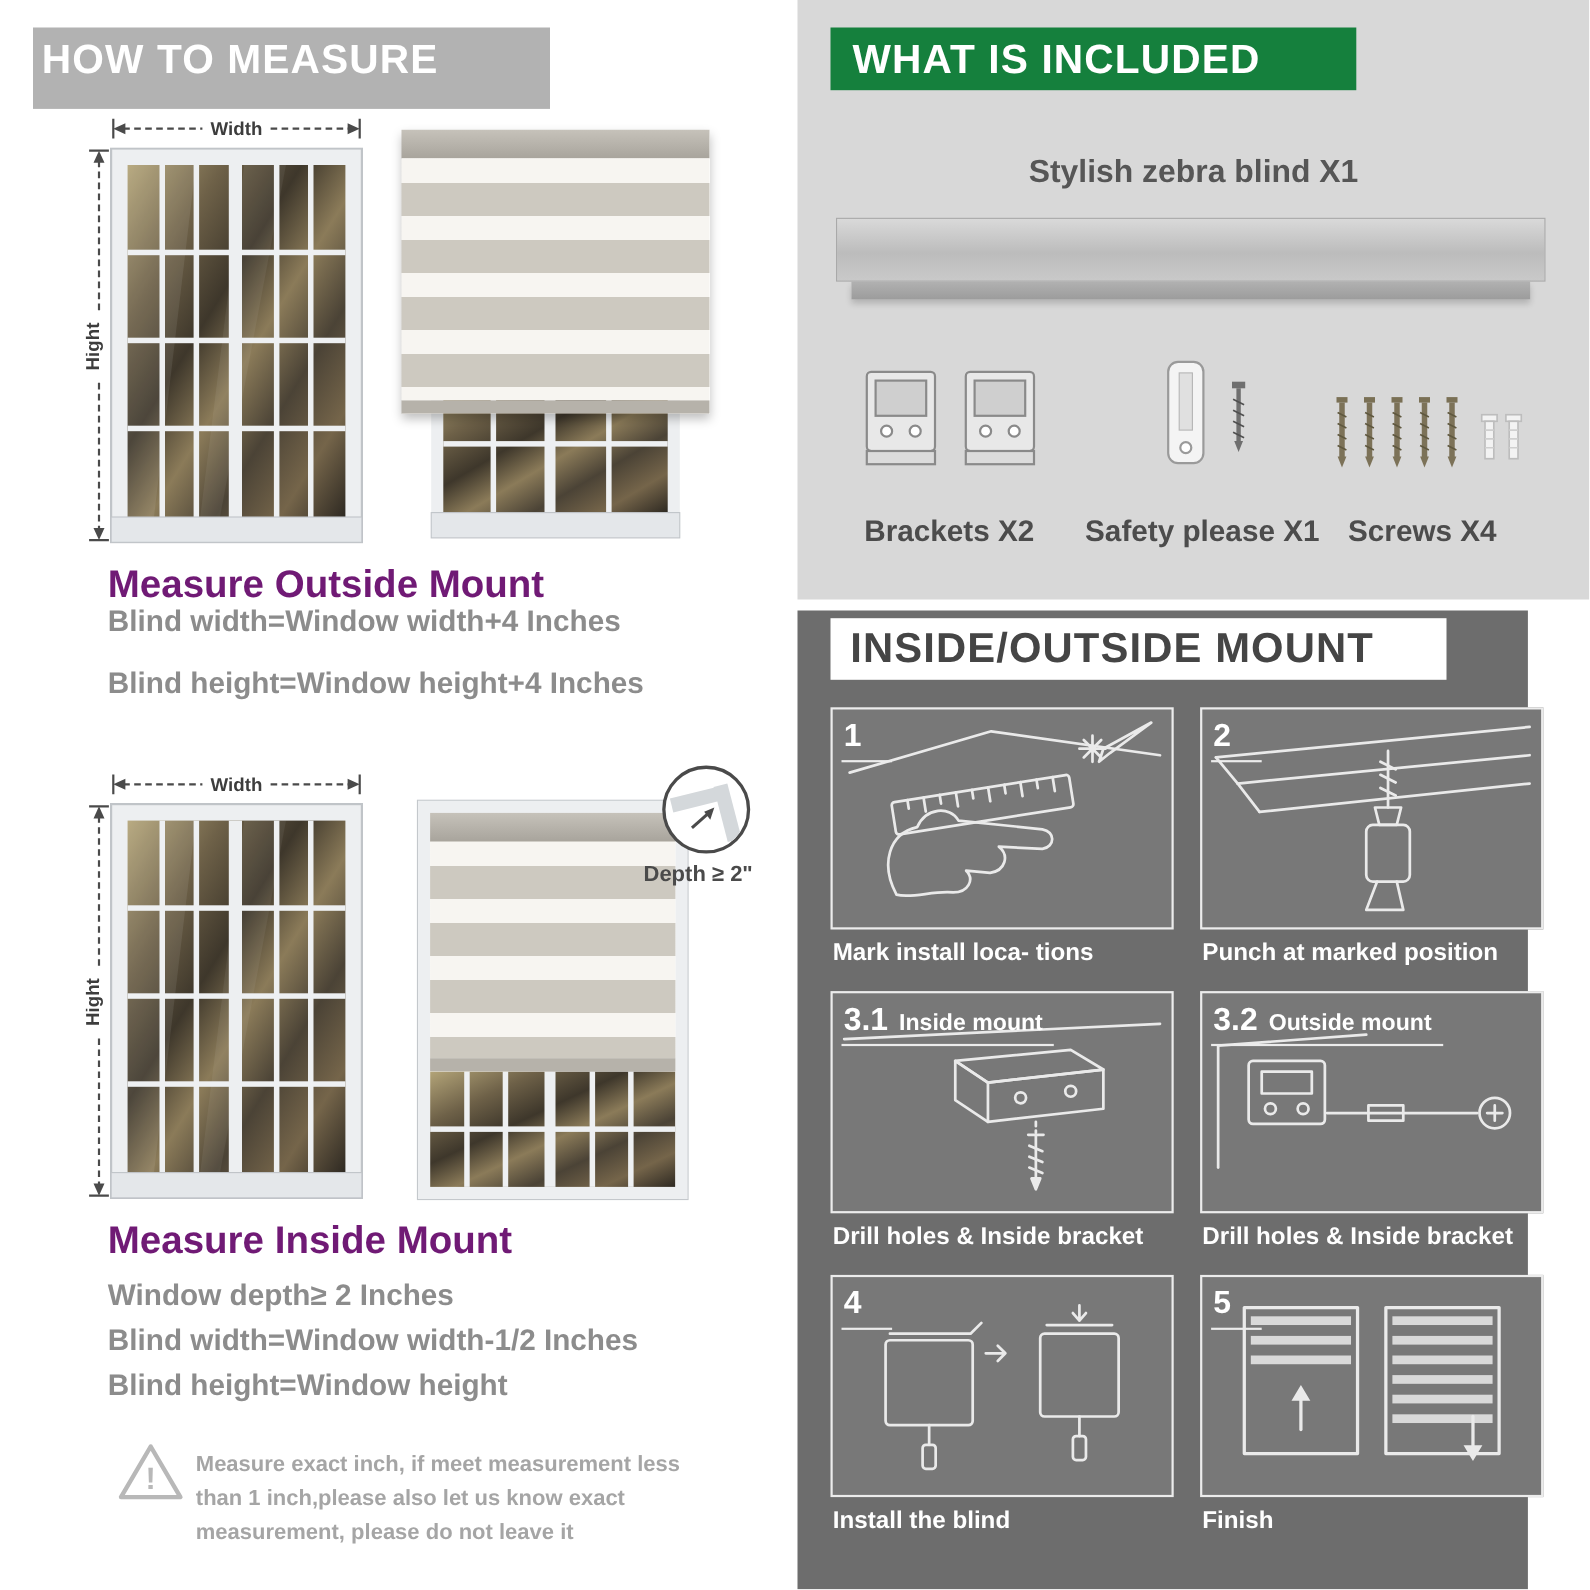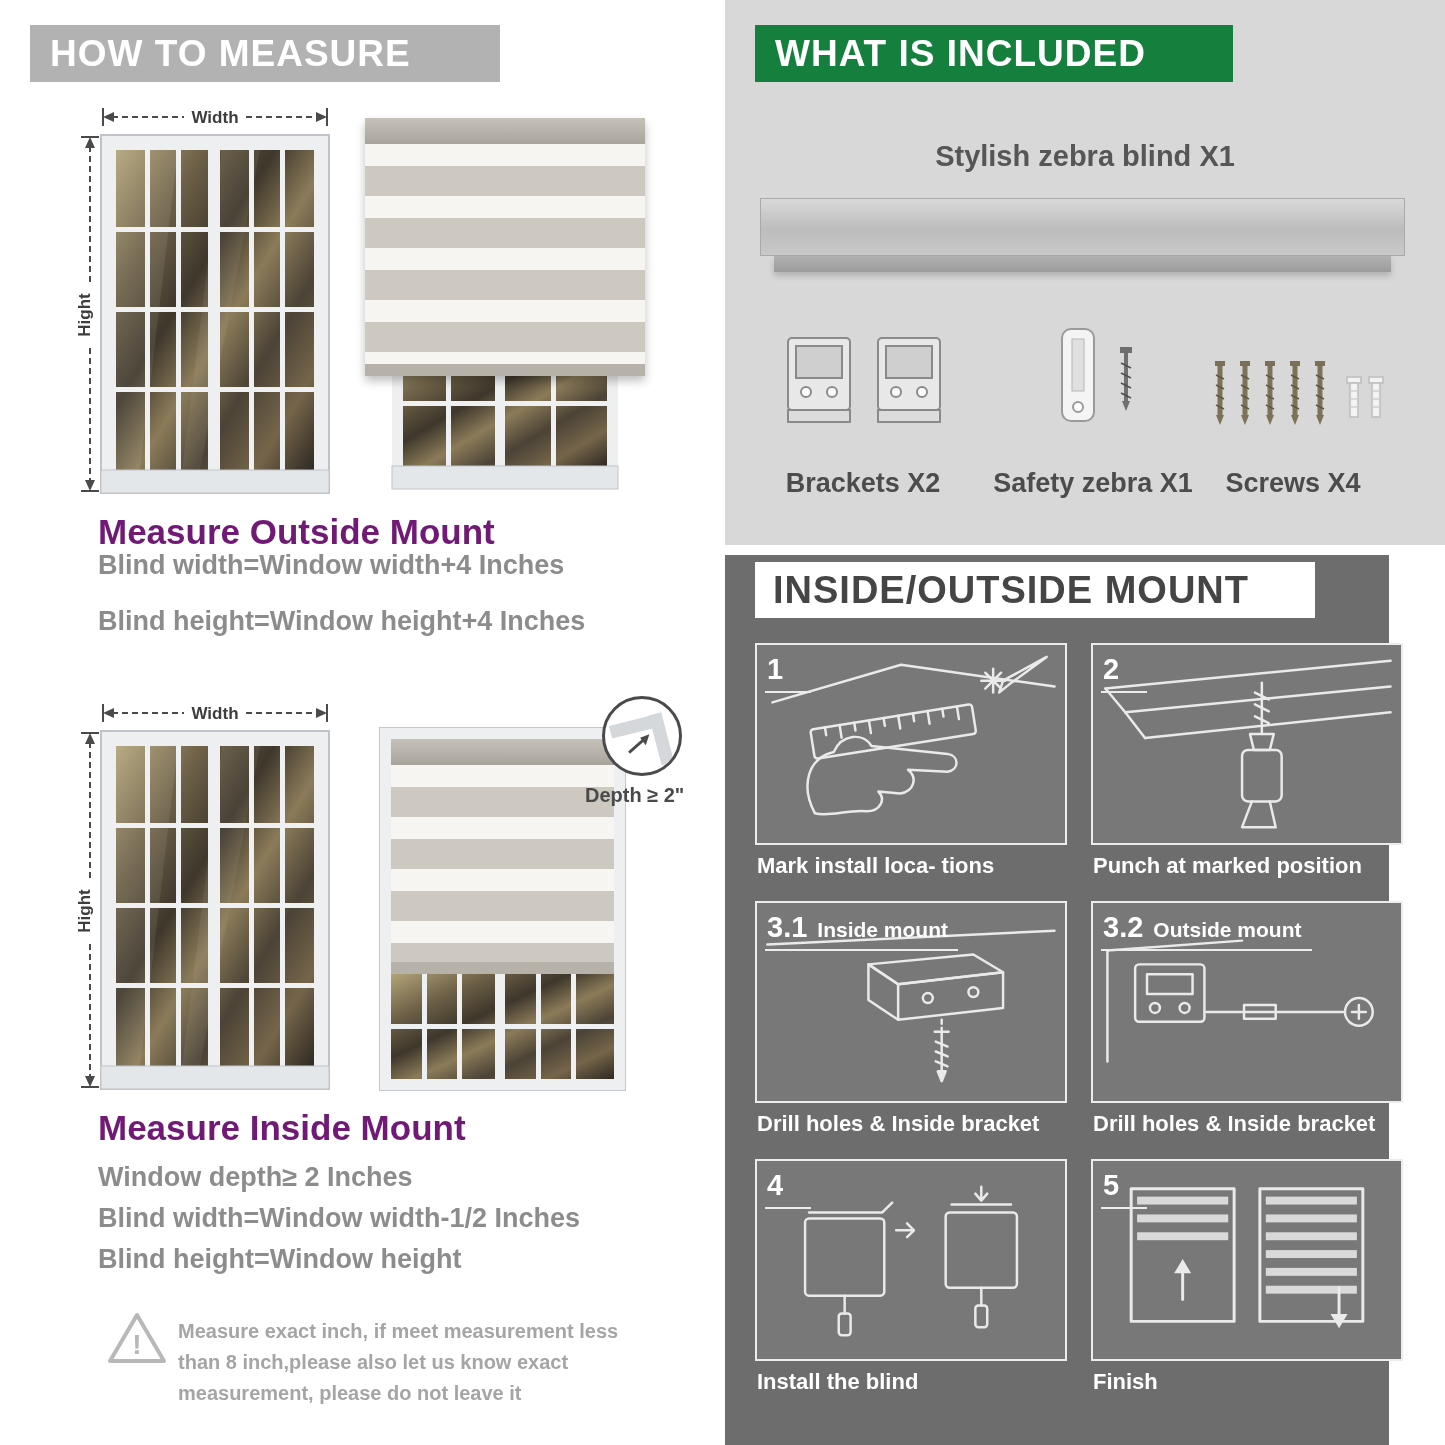--- a/index.html
+++ b/index.html
@@ -4,23 +4,23 @@
 <style>
   html,body { margin:0; padding:0; background:#fff; }
   .page {
     position:relative; width:1445px; height:1445px; overflow:hidden;
     background:#fff; font-family:"Liberation Sans", sans-serif;
   }
   .abs { position:absolute; }
 
   
   .howto-banner {
-    left:30px; top:25px; width:470px; height:57px; background:#b2b2b2;
+    left:30px; top:25px; width:470px; height:74px; background:#b2b2b2;
     color:#fff; font-size:37px; font-weight:700; line-height:57px;
-    padding-left:20px; letter-spacing:1px; box-sizing:border-box;
+    padding-left:8px; letter-spacing:1px; box-sizing:border-box;
   }
   .win-svg { display:block; }
   .warrow1 { left:100px; top:104px; width:230px; height:26px; }
   .win1    { left:100px; top:134px; width:230px; height:360px; }
   .harrow1 { left:78px;  top:134px; width:24px;  height:360px; }
   .warrow2 { left:100px; top:700px; width:230px; height:26px; }
   .win2    { left:100px; top:730px; width:230px; height:360px; }
   .harrow2 { left:78px;  top:730px; width:24px;  height:360px; }
 
   
@@ -242,21 +242,21 @@
 
   <div class="abs h-measure h-inside">Measure Inside Mount</div>
   <div class="abs t-line t-in-0">Window depth≥ 2 Inches</div>
   <div class="abs t-line t-in-1">Blind width=Window width-1/2 Inches</div>
   <div class="abs t-line t-in-2">Blind height=Window height</div>
 
   <svg class="abs note-tri" viewBox="0 0 62 58">
     <polygon points="31,5 58,51 4,51" fill="none" stroke="#b8b8b8" stroke-width="4" stroke-linejoin="round"></polygon>
     <text x="31" y="44" text-anchor="middle" font-size="28" font-weight="bold" fill="#b8b8b8">!</text>
   </svg>
-  <div class="abs note-text">Measure exact inch, if meet measurement less than 8 inch,please also let us know exact measurement, please do not leave it</div>
+  <div class="abs note-text">Measure exact inch, if meet measurement less than 1 inch,please also let us know exact measurement, please do not leave it</div>
 
   <div class="abs included">
     <div class="included-banner">WHAT IS INCLUDED</div>
     <div class="blind-title">Stylish zebra blind X1</div>
 
     <div class="headrail">
       <div class="hr-top"></div>
       <div class="hr-lip"></div>
     </div>
 
@@ -324,21 +324,21 @@
         <rect x="142" y="42" width="14" height="6"></rect>
           <rect x="145" y="48" width="8" height="34"></rect>
           <path d="M145,56 h8 M145,64 h8 M145,72 h8" stroke="#cfcfcf"></path>
         <rect x="164" y="42" width="14" height="6"></rect>
           <rect x="167" y="48" width="8" height="34"></rect>
           <path d="M167,56 h8 M167,64 h8 M167,72 h8" stroke="#cfcfcf"></path>
       </g>
     </svg>
 
     <div class="inc-label lbl-0">Brackets X2</div>
-    <div class="inc-label lbl-1">Safety zebra X1</div>
+    <div class="inc-label lbl-1">Safety please X1</div>
     <div class="inc-label lbl-2">Screws X4</div>
   </div>
 
   <div class="abs mount">
     <div class="mount-banner">INSIDE/OUTSIDE MOUNT</div>
 
     <div class="steps">
 
       <div class="step">
         <div class="panel">

